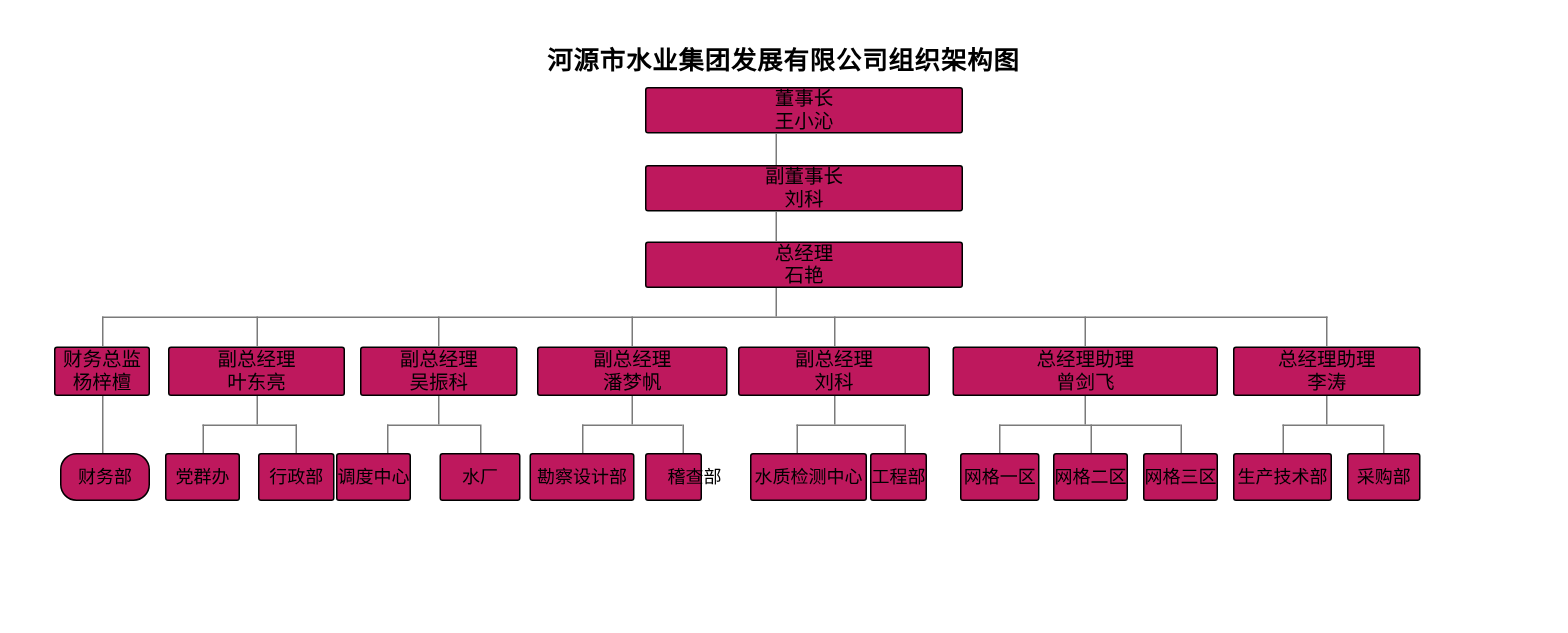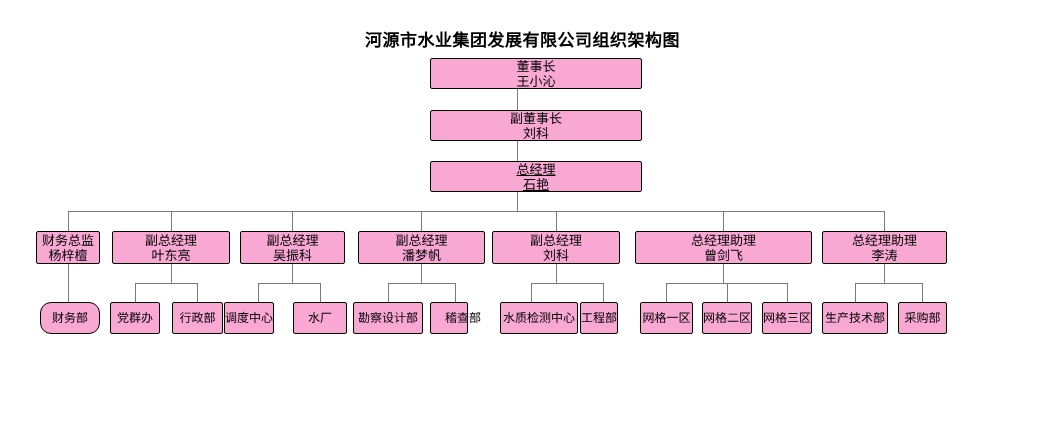--- a/index.html
+++ b/index.html
@@ -12,21 +12,21 @@
   }
   .title{
     position:absolute;left:0;right:0;top:26px;
     text-align:center;
     font-size:17px;font-weight:bold;color:#000;
     letter-spacing:0.5px;
   }
   .box{
     position:absolute;
     box-sizing:border-box;
-    background:#f9a8d4;
+    background:#be185d;
     border:1px solid #000;
     border-radius:2px;
     display:flex;flex-direction:column;
     align-items:center;justify-content:center;
     text-align:center;color:#000;
     font-size:13px;line-height:15px;
     white-space:nowrap;
   }
   .top{left:430px;width:212px;height:31px;}
   .mid{top:231px;height:33px;}
@@ -41,21 +41,21 @@
   <div class="title">河源市水业集团发展有限公司组织架构图</div>
 
   <div class="box top" style="top:58px;">
     <div>董事长</div>
     <div>王小沁</div>
   </div>
   <div class="box top" style="top:110px;">
     <div>副董事长</div>
     <div>刘科</div>
   </div>
-  <div class="box top" style="top:161px;text-decoration:underline;">
+  <div class="box top" style="top:161px;">
     <div>总经理</div>
     <div>石艳</div>
   </div>
 
   <div class="box mid" style="left:36px;width:64px;">
     <div>财务总监</div>
     <div>杨梓檀</div>
   </div>
   <div class="box mid" style="left:112px;width:118px;">
     <div>副总经理</div>

